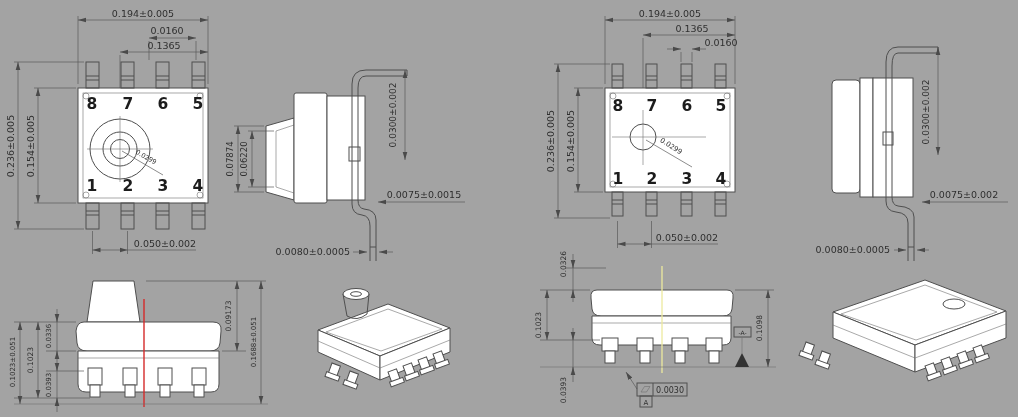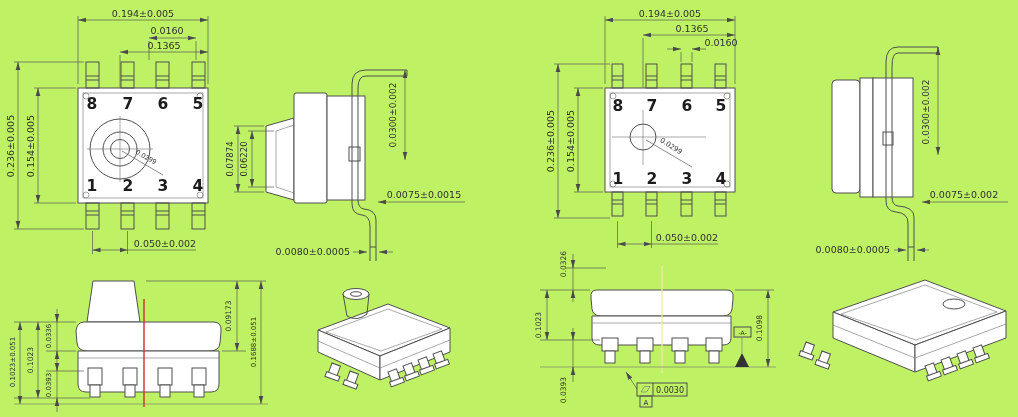--- a/index.html
+++ b/index.html
@@ -1,16 +1,16 @@
 <!DOCTYPE html>
 <html><head>
 <meta charset="utf-8">
 <style>
   html,body{margin:0;padding:0;background:#fff;}
-  #stage{position:relative;width:1018px;height:417px;background:#bef264;overflow:hidden;
+  #stage{position:relative;width:1018px;height:417px;background:#a3a3a3;overflow:hidden;
          font-family:"DejaVu Sans",sans-serif;}
   svg{position:absolute;left:0;top:0;}
   .o  {stroke:#4f4f4f;stroke-width:1;fill:#fff;}
   .on {stroke:#4f4f4f;stroke-width:1;fill:none;}
   .t  {stroke:#6f6f6f;stroke-width:.6;fill:none;}
   .d  {stroke:#5a5a5a;stroke-width:.7;fill:none;}
   text{font-family:"DejaVu Sans",sans-serif;fill:#2f2f2f;}
   .lbl {font-size:9.5px;text-anchor:middle;}
   .r9  {font-size:9px;text-anchor:middle;}
   .r85 {font-size:8.5px;text-anchor:middle;}

